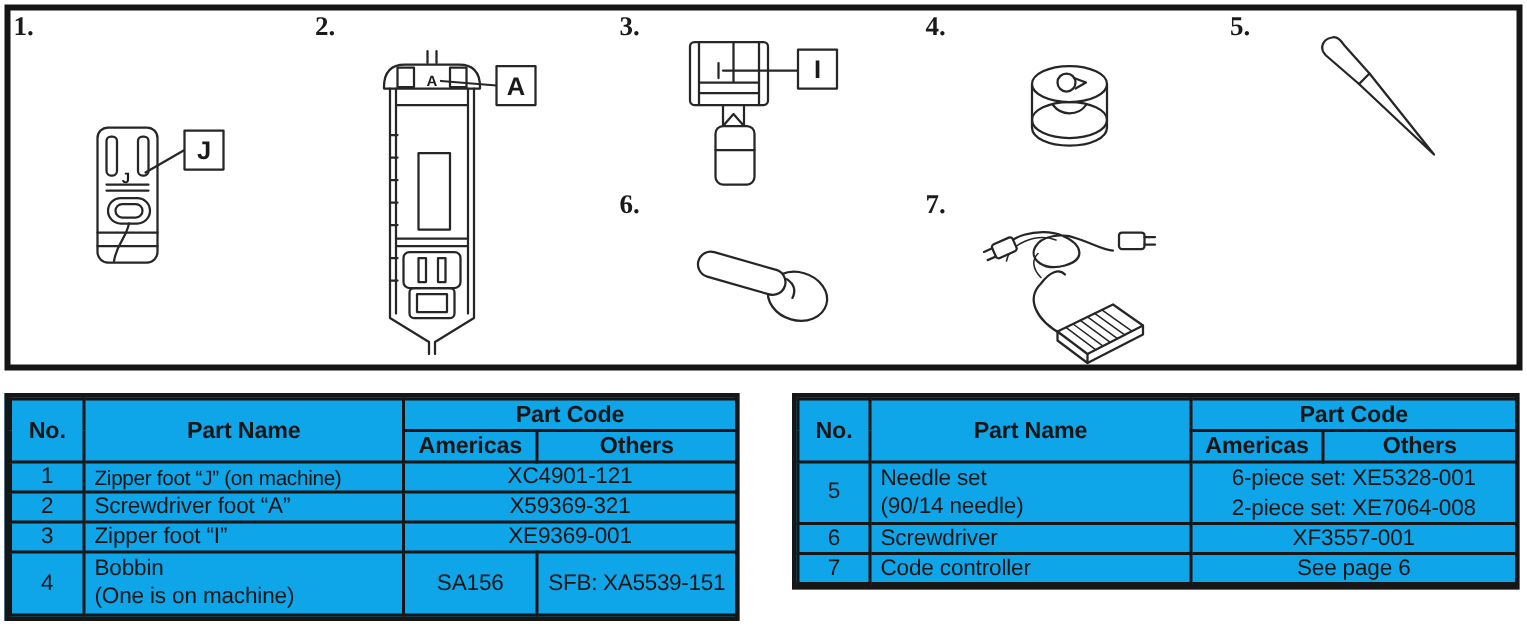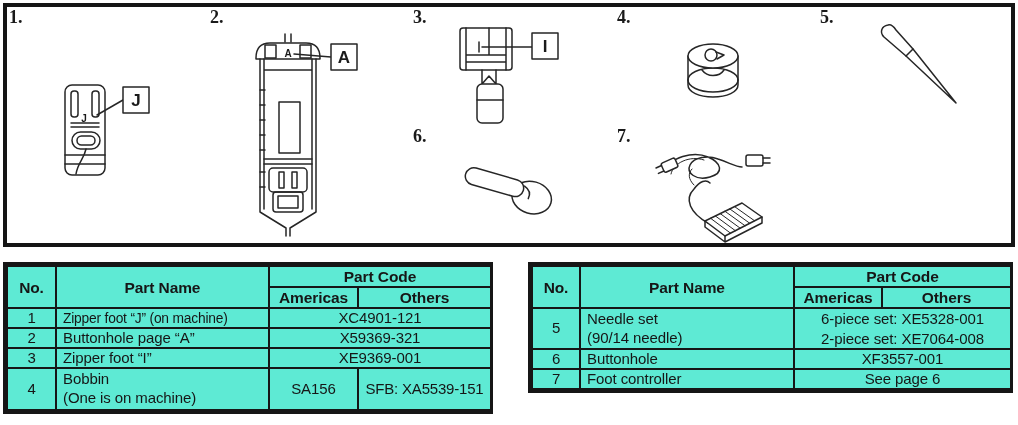--- a/index.html
+++ b/index.html
@@ -9,21 +9,21 @@
   .panel{position:absolute;left:3px;top:3px;width:1004px;height:236px;border:4px solid #151515;background:#fff;}
   .fig-num{position:absolute;font-family:"Liberation Serif",serif;font-weight:bold;font-size:18px;line-height:1;}
   .fig{position:absolute;overflow:visible;}
   .ln{fill:none;stroke:#262626;stroke-width:1.5;stroke-linecap:round;stroke-linejoin:round;}
   .ln2{fill:none;stroke:#262626;stroke-width:1;stroke-linecap:round;}
   .lnf{fill:#ffffff;stroke:#262626;stroke-width:1.5;stroke-linecap:round;stroke-linejoin:round;}
   svg text{font-family:"Liberation Sans",sans-serif;fill:#1a1a1a;}
   .callout{font-size:17px;font-weight:600;text-anchor:middle;}
   .mark{font-size:10px;font-weight:bold;text-anchor:middle;}
   
-  .tblwrap{position:absolute;border:3px solid #161616;background:#5eead4;}
+  .tblwrap{position:absolute;border:3px solid #161616;background:#0ea5e9;}
   table{border-collapse:collapse;width:100%;table-layout:fixed;font-size:15px;color:#161616;letter-spacing:-0.1px;}
   th,td{border:2px solid #161616;padding:0 4px;line-height:1.1;overflow:hidden;}
   th{font-weight:bold;text-align:center;font-size:15.5px;padding:1px 2px;}
   td.c{text-align:center;}
   td.name{text-align:left;padding-left:6px;}
   .cond{font-size:13.8px;letter-spacing:-0.2px;}
   .small{font-size:15px;letter-spacing:-0.2px;}
   .two div{line-height:1.25;}
   .codes2 div{line-height:1.3;}
 </style>
@@ -147,21 +147,21 @@
         <th>Americas</th>
         <th>Others</th>
       </tr>
       <tr style="height:20px">
         <td class="c">1</td>
         <td class="name cond">Zipper foot “J” (on machine)</td>
         <td class="c" colspan="2">XC4901-121</td>
       </tr>
       <tr style="height:20px">
         <td class="c">2</td>
-        <td class="name">Buttonhole page “A”</td>
+        <td class="name">Screwdriver foot “A”</td>
         <td class="c" colspan="2">X59369-321</td>
       </tr>
       <tr style="height:20px">
         <td class="c">3</td>
         <td class="name">Zipper foot “I”</td>
         <td class="c" colspan="2">XE9369-001</td>
       </tr>
       <tr style="height:42px">
         <td class="c">4</td>
         <td class="name two">
@@ -199,25 +199,25 @@
           <div>Needle set</div>
           <div>(90/14 needle)</div>
         </td>
         <td class="c codes2" colspan="2">
           <div>6-piece set: XE5328-001</div>
           <div>2-piece set: XE7064-008</div>
         </td>
       </tr>
       <tr style="height:20px">
         <td class="c">6</td>
-        <td class="name">Buttonhole</td>
+        <td class="name">Screwdriver</td>
         <td class="c" colspan="2">XF3557-001</td>
       </tr>
       <tr style="height:20px">
         <td class="c">7</td>
-        <td class="name">Foot controller</td>
+        <td class="name">Code controller</td>
         <td class="c" colspan="2">See page 6</td>
       </tr>
     </tbody>
       </table>
   </div>
 
 </div>
 
 </body></html>

